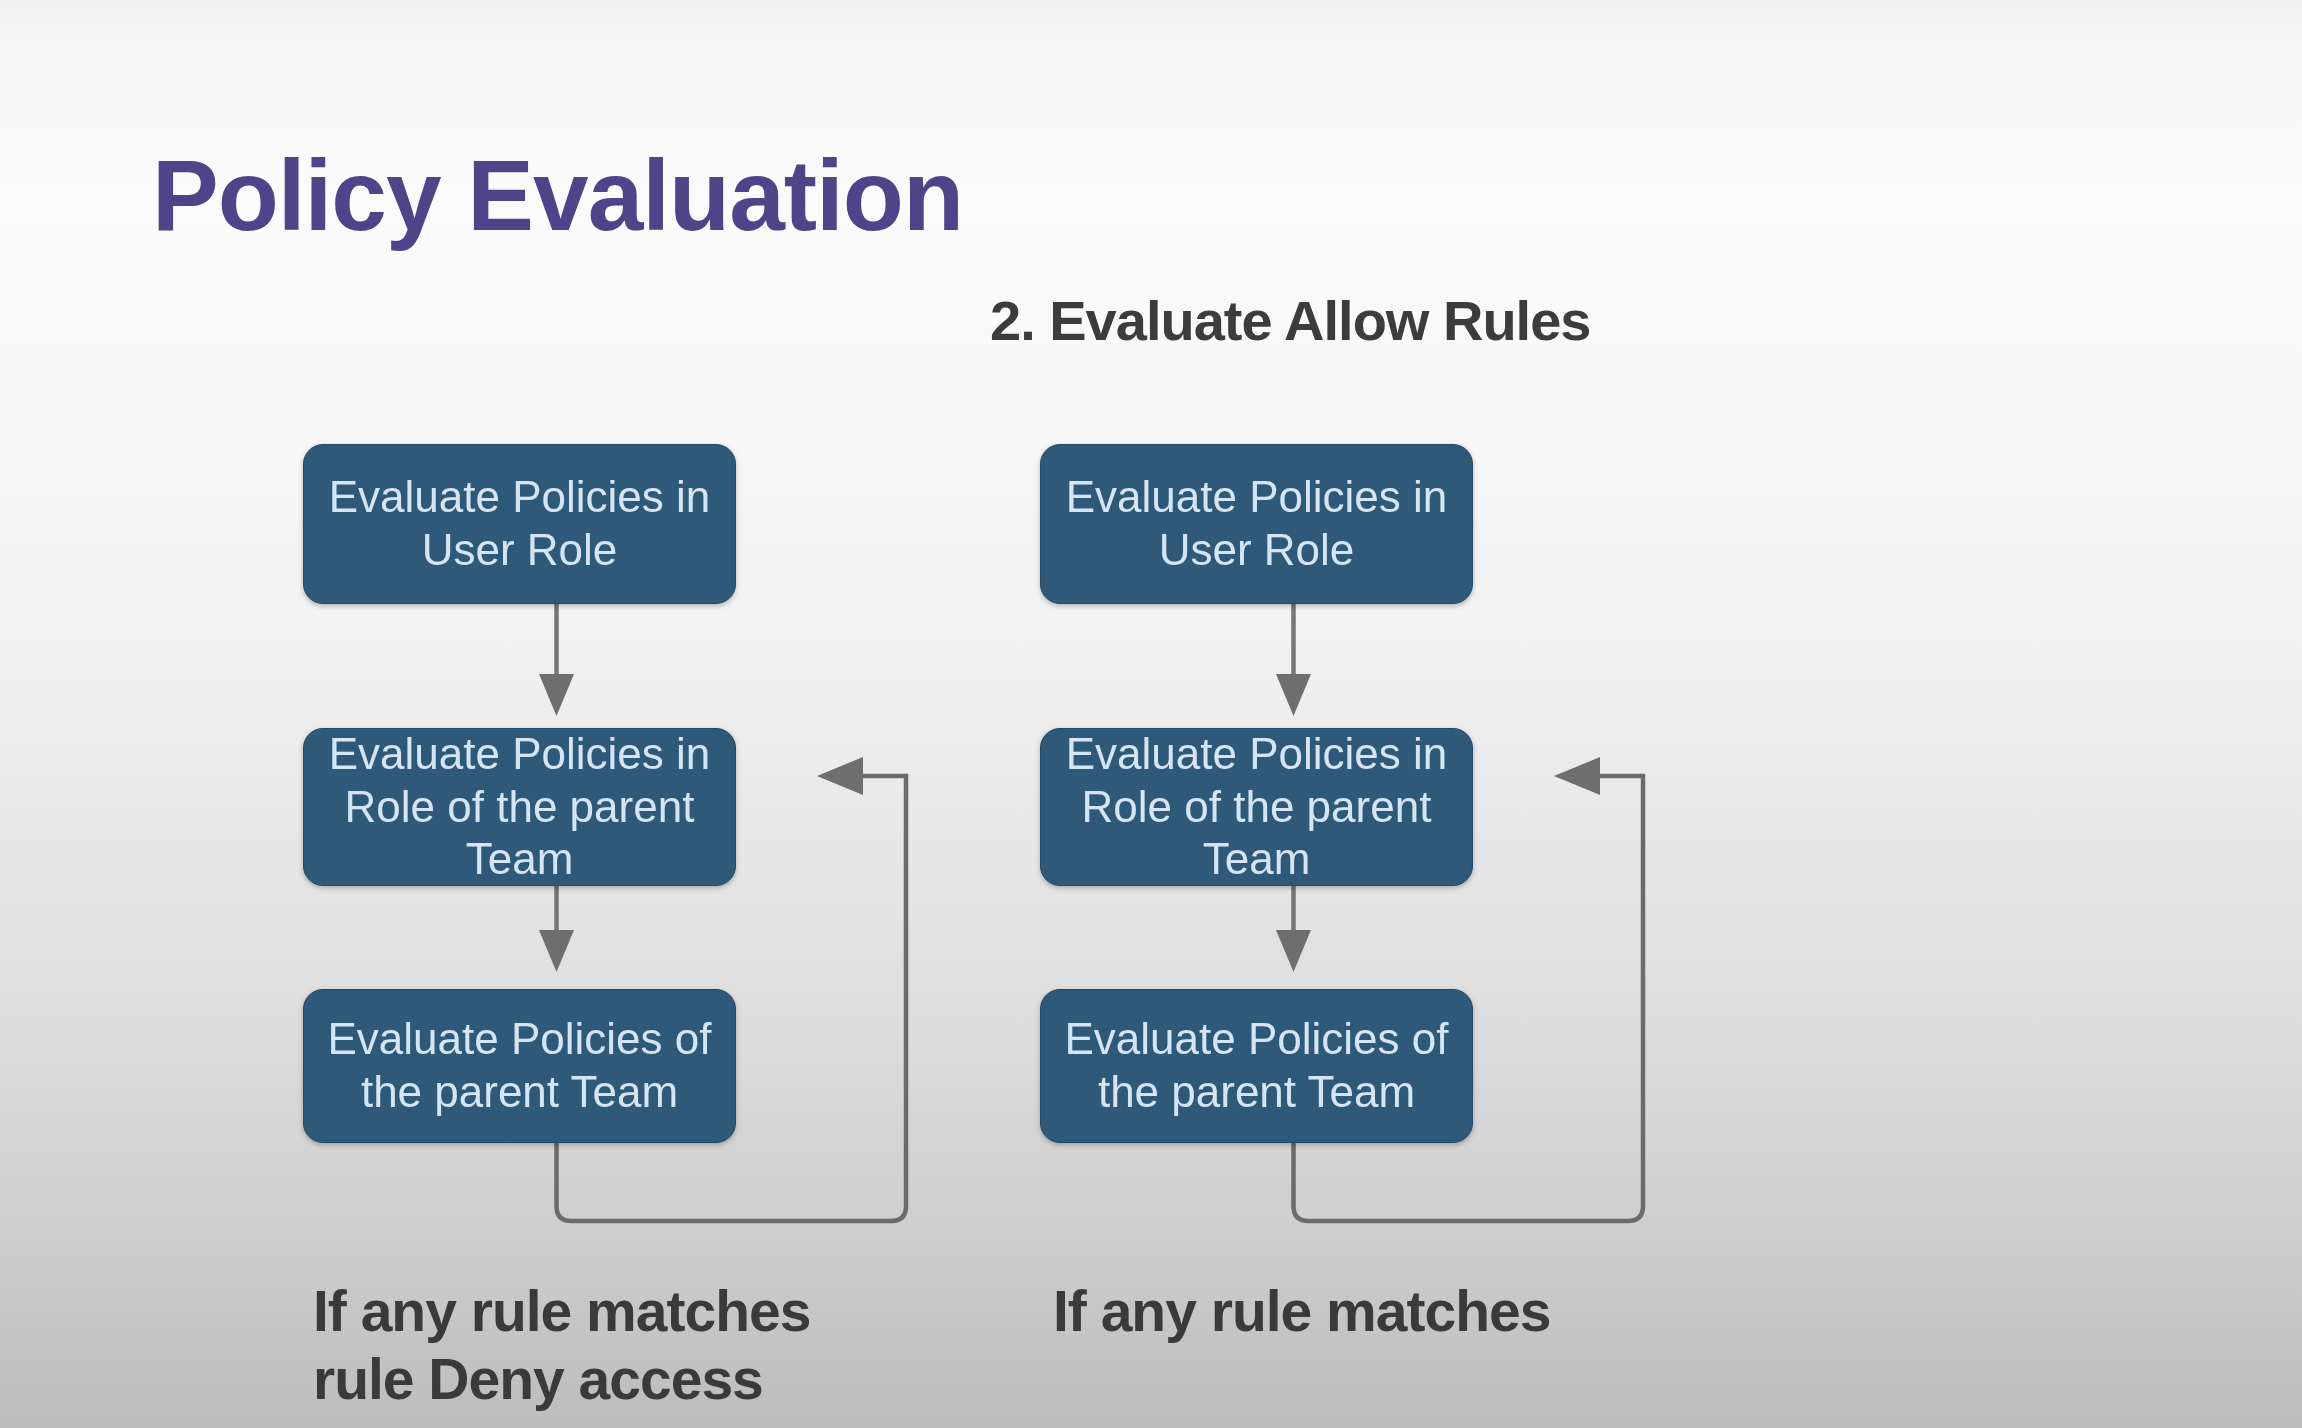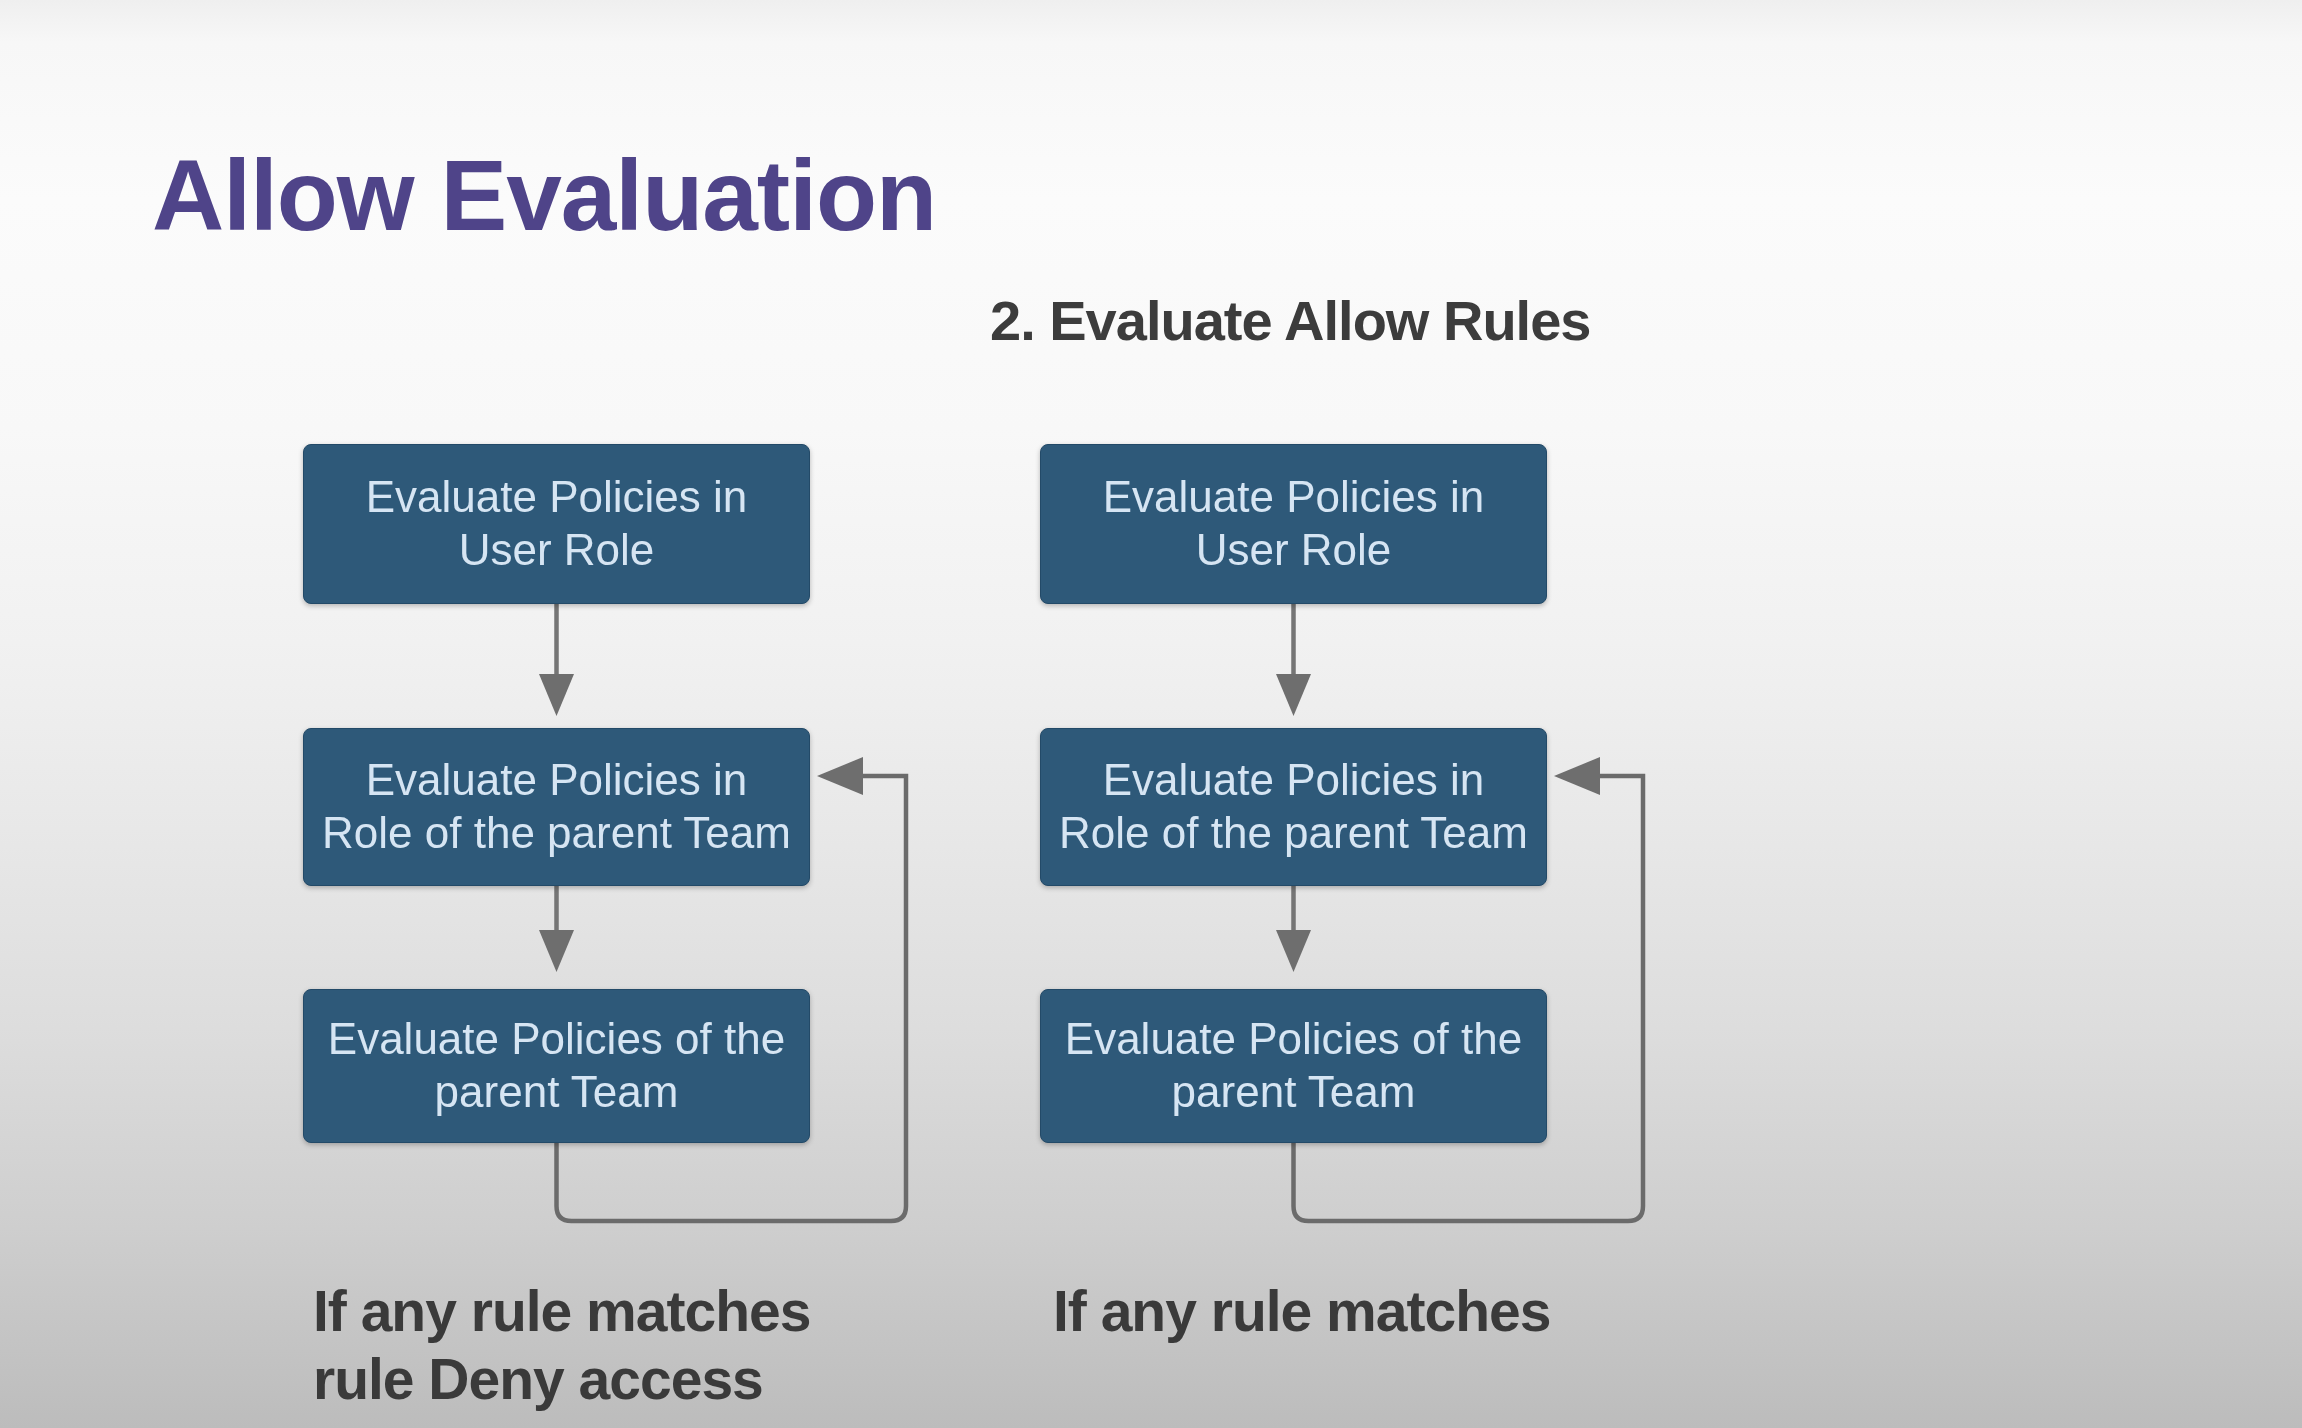--- a/index.html
+++ b/index.html
@@ -56,25 +56,25 @@
 
   .connectors {
     position: absolute;
     left: 0; top: 0;
     width: 660px; height: 830px;
   }
 
   .fbox {
     position: absolute;
     left: 20px;
-    width: 507px;
+    width: 433px;
     box-sizing: border-box;
     background: #2e5979;
     border: 1px solid #234a68;
-    border-radius: 8px;
+    border-radius: 20px;
     box-shadow: 0 2px 5px rgba(0,0,0,0.25);
     color: #d6e5f3;
     font-size: 44px;
     line-height: 1.2;
     text-align: center;
     display: flex;
     align-items: center;
     justify-content: center;
     padding: 4px 12px;
   }
@@ -93,21 +93,21 @@
     white-space: nowrap;
   }
   .flow-caption.c1 { left: 313px; }
   .flow-caption.c2 { left: 1053px; }
 </style>
 </head>
 <body>
 
 <div class="canvas">
 
-  <div class="slide-title">Allow Evaluation</div>
+  <div class="slide-title">Policy Evaluation</div>
 
   <div class="step-header h2">2. Evaluate Allow Rules</div>
 
   <div class="flow f1">
     <svg class="connectors" viewBox="0 0 660 830">
       <g>
         <line x1="273.5" y1="180" x2="273.5" y2="253" stroke="#757575" stroke-width="4.5"></line>
         <polygon points="256,250 291,250 273.5,292" fill="#6e6e6e"></polygon>
       </g>
       <g>

